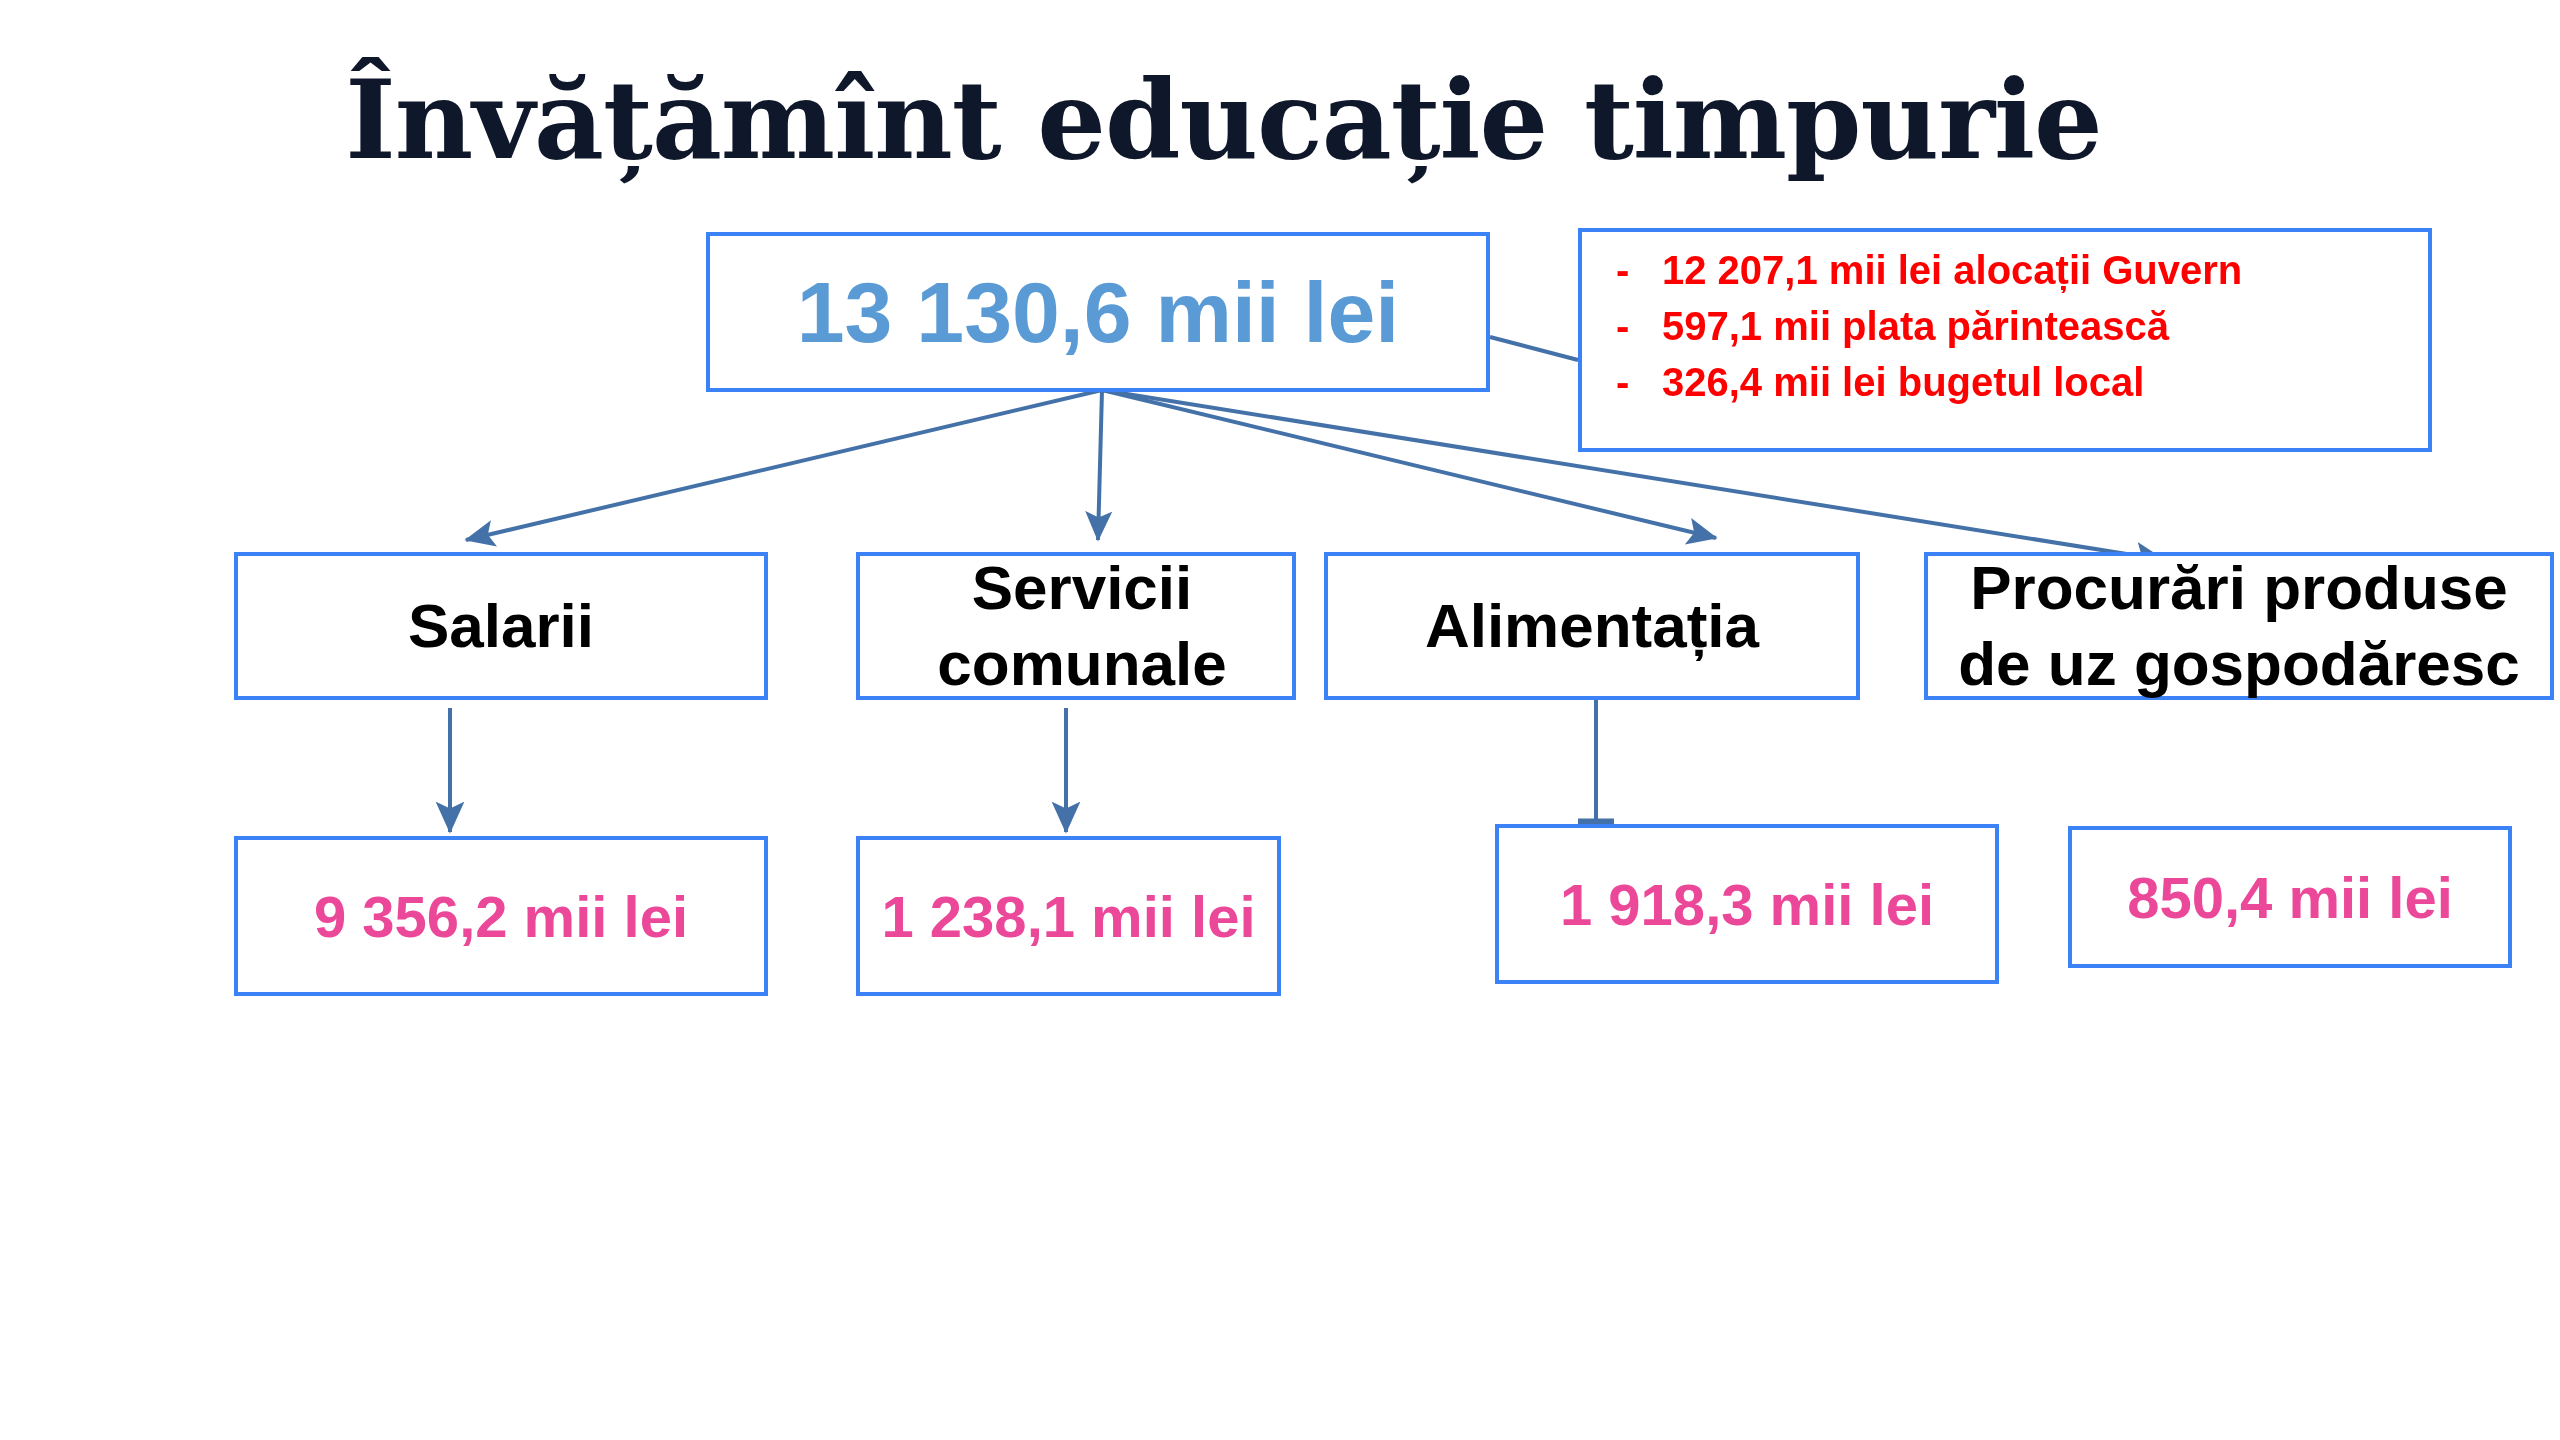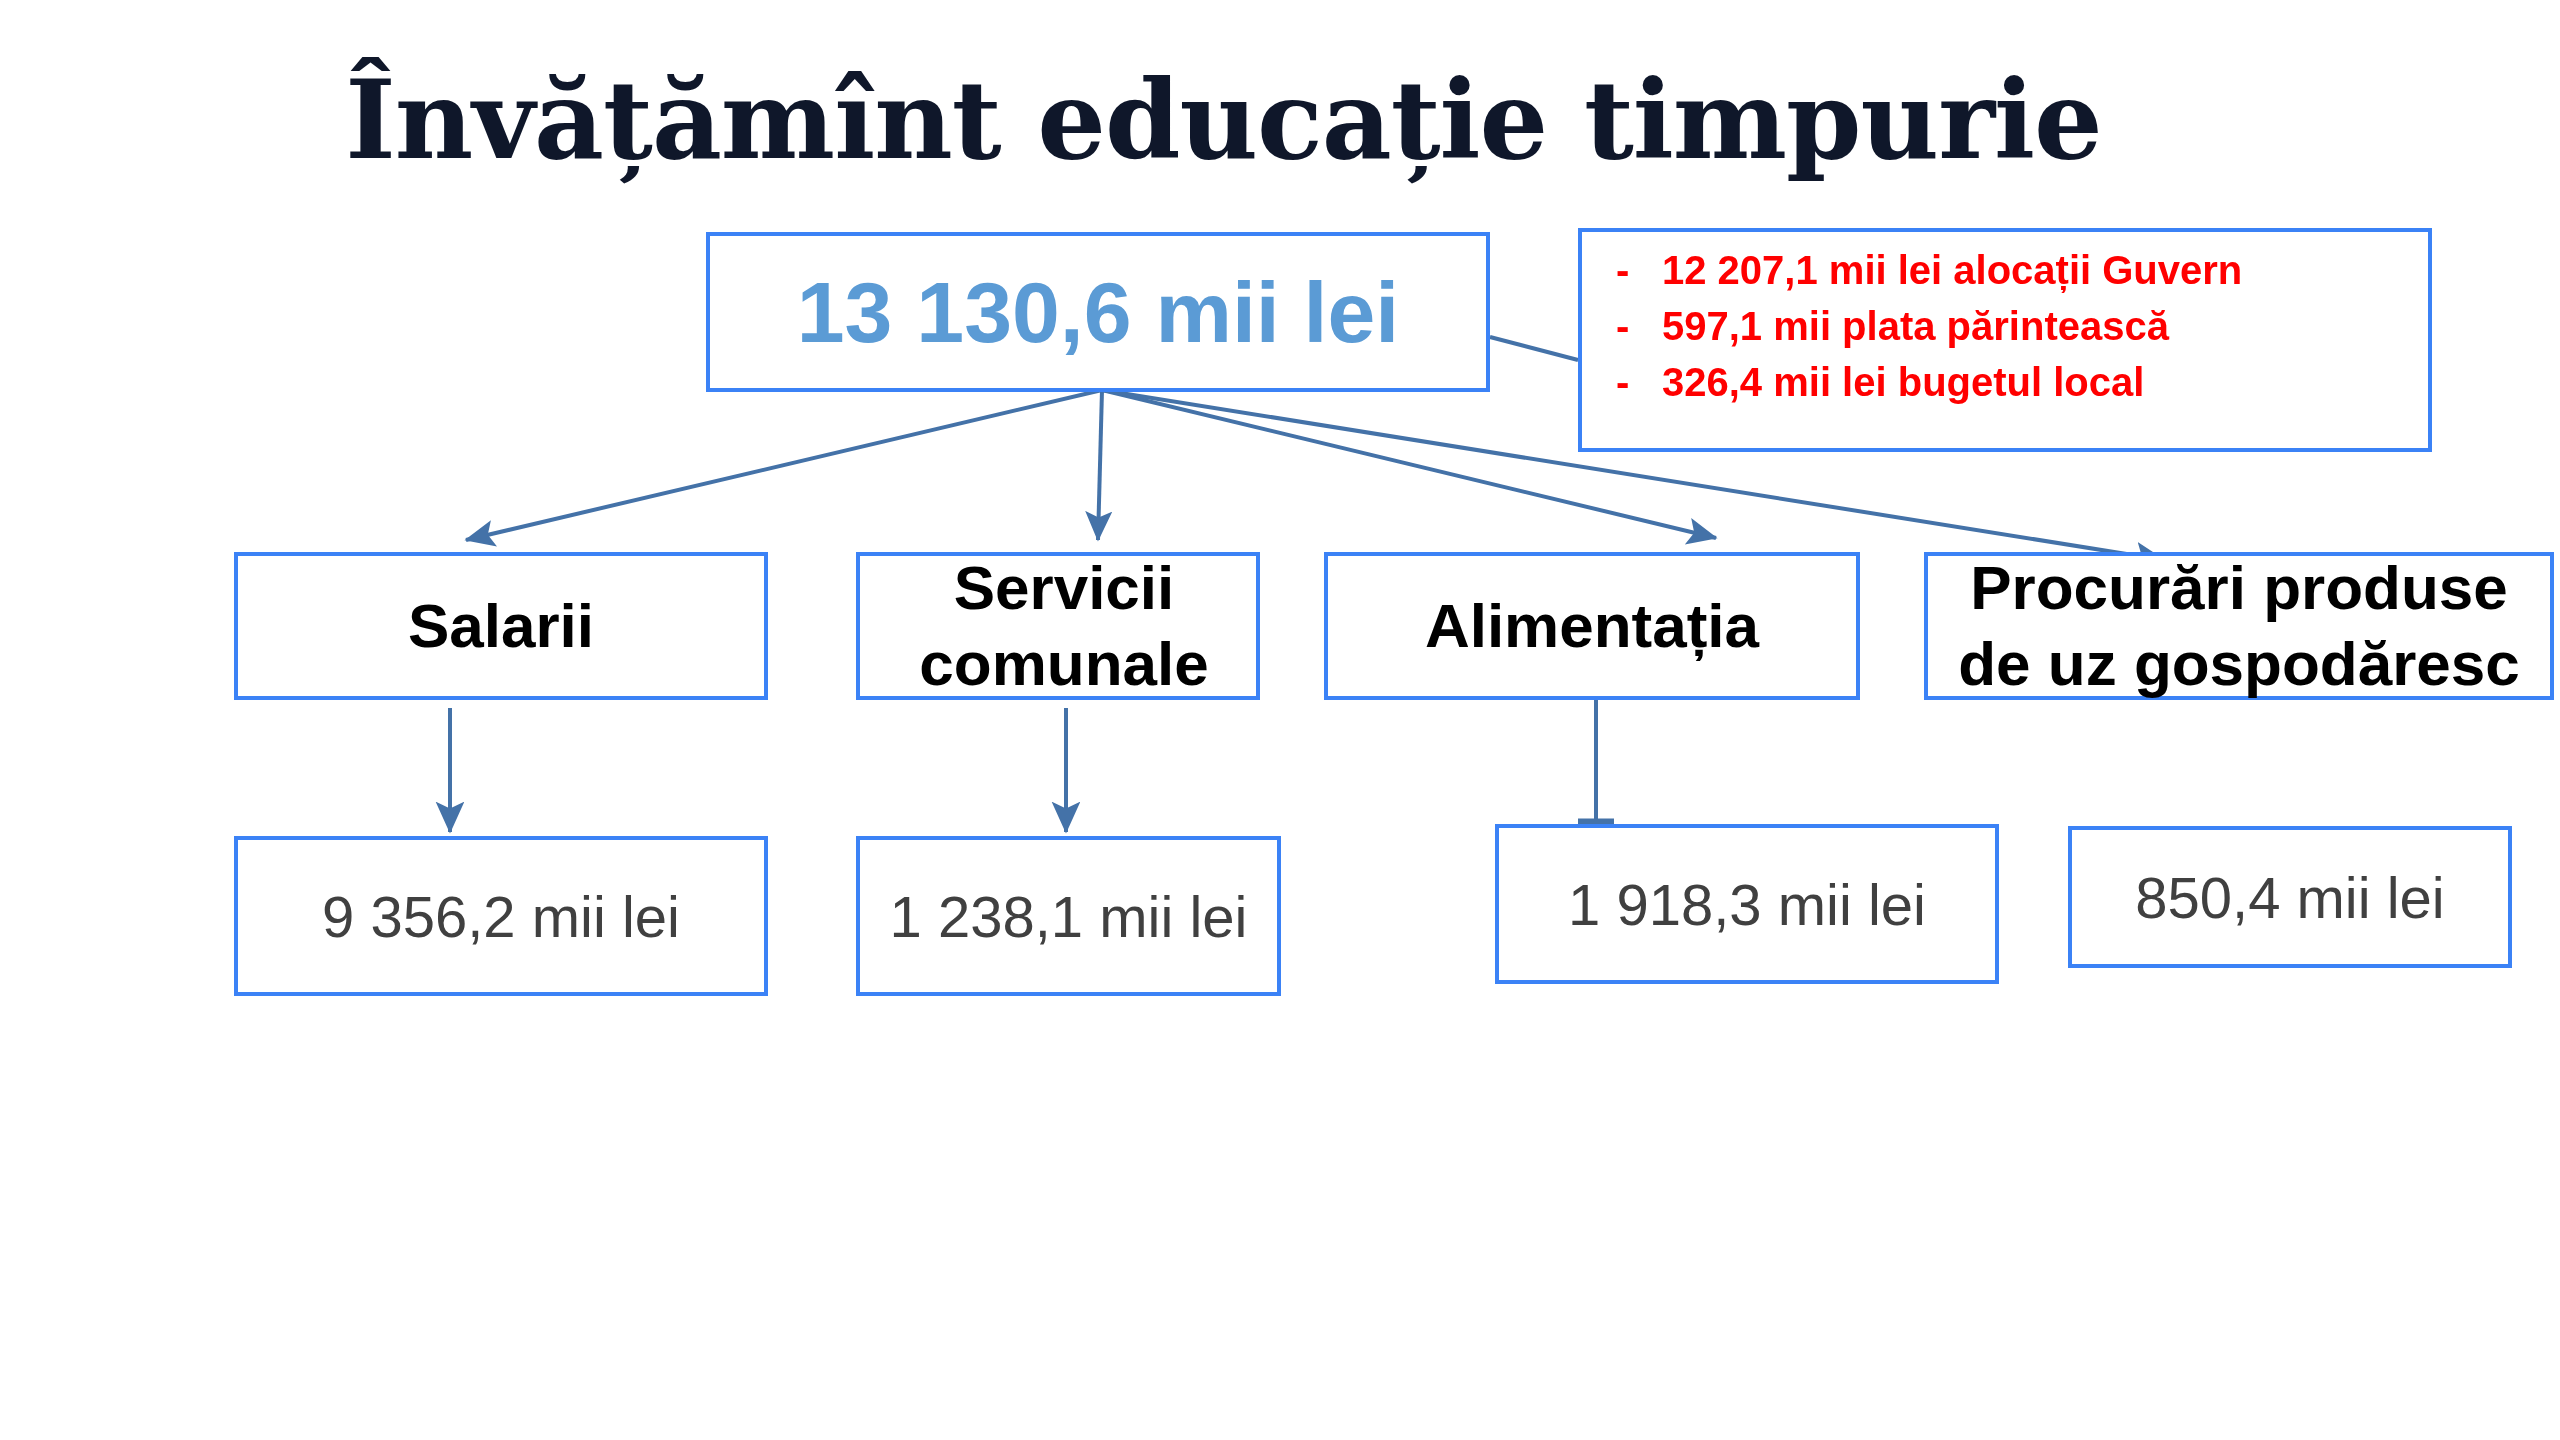--- a/index.html
+++ b/index.html
@@ -101,37 +101,37 @@
   }
   .cat-text {
     font-size: 62px;
     font-weight: bold;
     color: #000000;
     text-align: center;
     line-height: 1.22;
     white-space: nowrap;
   }
   .cat-salarii   { left: 234px;  width: 534px; }
-  .cat-servicii  { left: 856px;  width: 404px; padding-left: 12px; }
+  .cat-servicii  { left: 856px;  width: 440px; padding-left: 12px; }
   .cat-aliment   { left: 1324px; width: 536px; }
   .cat-procurari { left: 1924px; width: 630px; }
 
   
   .cat-overflow {
     overflow: visible;
   }
   .cat-overflow .cat-text {
     position: relative;
   }
 
   
   .val-text {
     font-size: 58px;
-    font-weight: normal;
-    color: #404040;
+    font-weight: bold;
+    color: #ec4899;
     white-space: nowrap;
     text-align: right;
   }
   .val-salarii {
     left: 234px;  top: 836px;  width: 534px; height: 160px;
   }
   .val-servicii {
     left: 856px;  top: 836px;  width: 425px; height: 160px;
   }
   .val-aliment {

